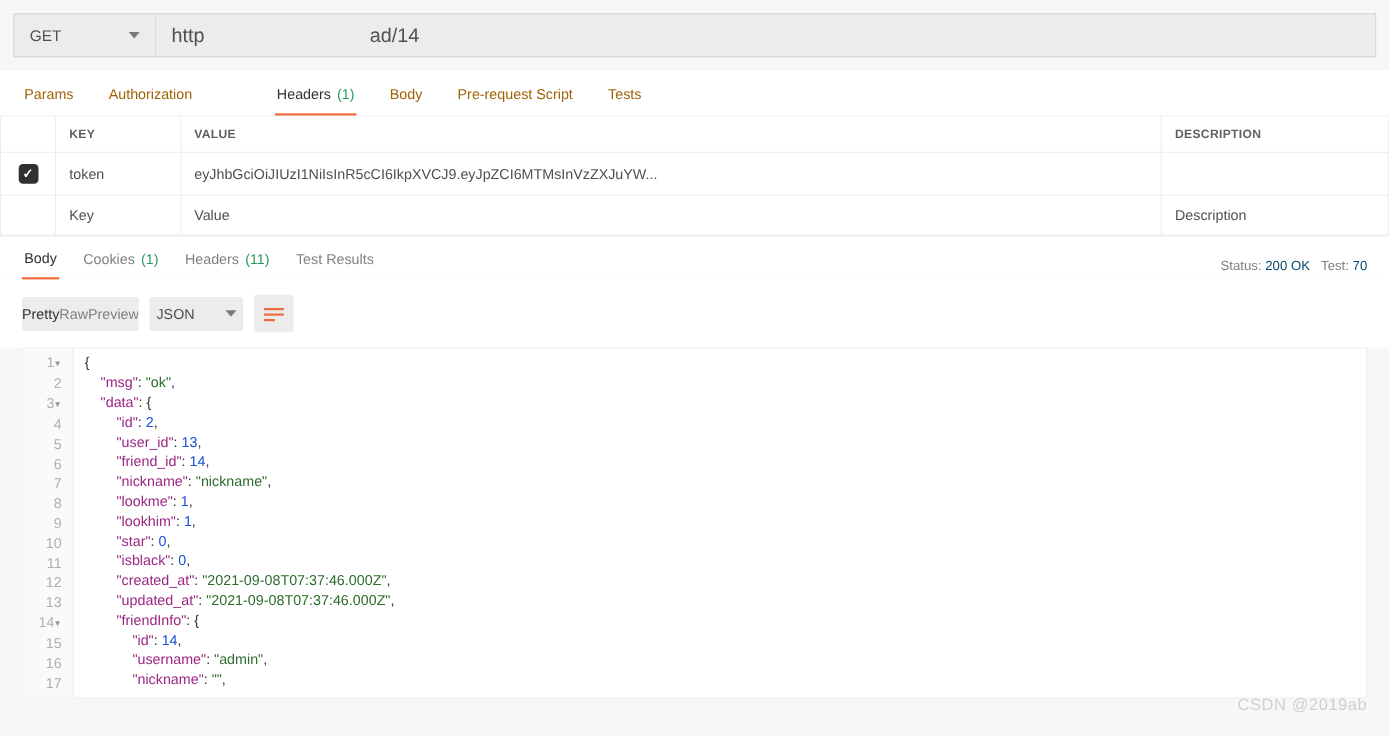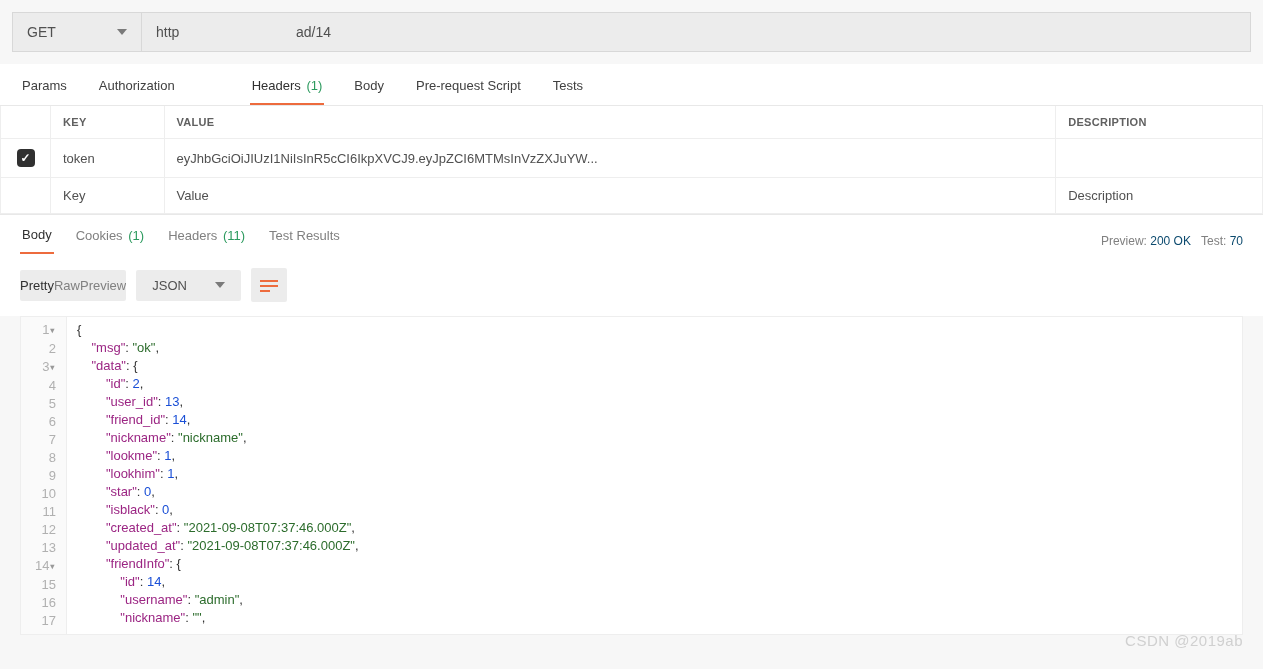--- a/index.html
+++ b/index.html
@@ -2,45 +2,45 @@
 <html><head>
 <meta charset="utf-8">
 <style>
   * { box-sizing: border-box; margin: 0; padding: 0; font-family: -apple-system, "Helvetica Neue", Arial, sans-serif; }
   body { background: #f7f7f7; color: #505050; font-size: 13px; width: 1263px; }
   
   .request-bar { display: flex; padding: 12px 12px 12px 12px; gap: 0; }
   .method-select { background: #ececec; border: 1px solid #d8d8d8; width: 130px; height: 40px; display:flex; align-items:center; padding:0 14px; cursor:pointer; }
   .method-select span { flex:1; color:#505050; font-size:14px; }
   .method-caret { width:0; height:0; border-left:5px solid transparent; border-right:5px solid transparent; border-top:6px solid #7a7a7a; }
-  .url-input { flex:1; background:#ececec; border:1px solid #d8d8d8; border-left:none; height:40px; padding:12px 14px; font-size:14px; color:#505050; outline:none; }
+  .url-input { flex:1; background:#ececec; border:1px solid #d8d8d8; border-left:none; height:40px; padding:12px 14px; font-size:18px; color:#505050; outline:none; }
   
   .req-tabs { display:flex; gap:28px; padding:0 20px; border-bottom:1px solid #e8e8e8; background:#fff; }
-  .req-tab { padding:14px 2px 10px; color:#404040; cursor:pointer; font-size:13px; }
+  .req-tab { padding:14px 2px 10px; color:#a16207; cursor:pointer; font-size:13px; }
   .req-tab.active { color:#303030; border-bottom:2px solid #ed6b3d;margin-left:45px; }
   .badge { color:#2c9a5e; margin-left:2px; }
   
   .headers-table { width:100%; border-collapse:collapse; background:#fff; }
   .headers-table th { text-align:left; font-weight:600; font-size:11px; color:#606060; padding:10px 12px; border:1px solid #eee; border-top:none; background:#fff; letter-spacing:0.3px; }
   .headers-table td { padding:10px 12px; border:1px solid #eee; font-size:13px; color:#505050; }
   .chk-cell { width:50px; text-align:center; border:1px solid #eee; }
   .chk { width:18px; height:18px; background:#303030; border-radius:4px; display:inline-flex; align-items:center; justify-content:center; color:#fff; font-size:12px; font-weight:bold; }
   .placeholder { color:#b0b0b0; }
   
   .resp-tabs { display:flex; align-items:center; padding:12px 20px 0; background:#fff; border-top:1px solid #e8e8e8; }
   .resp-tab { padding:0 2px 10px; margin-right:20px; color:#808080; cursor:pointer; }
   .resp-tab.active { color:#303030; border-bottom:2px solid #ed6b3d; }
   .resp-status { margin-left:auto; color:#808080; font-size:12px; }
   .resp-status .ok { color:#0c4a6e; }
   
   .toolbar { display:flex; gap:10px; padding:14px 20px; background:#fff; align-items:center; }
   .seg { display:flex; background:#ececec; border-radius:2px; overflow:hidden; }
   .seg-btn { padding:8px 0; color:#808080; cursor:pointer; font-size:13px; }
   .seg-btn.active { color:#303030; }
-  .json-sel { background:#ececec; padding:8px 16px; display:flex; align-items:center; gap:28px; cursor:pointer; border-radius:2px; }
+  .json-sel { background:#ececec; padding:8px 6px; display:flex; align-items:center; gap:28px; cursor:pointer; border-radius:2px; }
   .wrap-btn { background:#ececec; width:36px; height:34px; display:flex; align-items:center; justify-content:center; cursor:pointer; border-radius:2px; }
   .wrap-icon { width:18px; height:14px; position:relative; }
   .wrap-icon::before { content:""; position:absolute; top:2px; left:0; width:18px; height:2px; background:#ed6b3d; box-shadow:0 5px 0 #ed6b3d; }
   .wrap-icon::after { content:""; position:absolute; bottom:0; left:0; width:10px; height:2px; background:#ed6b3d; }
   
   .code-pane { background:#fff; border:1px solid #eee; margin:0 20px 0 20px; display:flex; font-family: Consolas, Menlo, monospace; font-size:13px; line-height:18px; overflow:hidden; }
   .gutter { background:#fafafa; border-right:1px solid #eee; text-align:right; color:#b0b0b0; padding:4px 6px 4px 14px; user-select:none; }
   .gutter .ln { display:block; padding-right:4px; }
   .gutter .fold::after { content:"▸"; display:inline-block; transform:rotate(90deg); font-size:9px; color:#999; margin-left:2px; }
   .code { padding:4px 10px; white-space:pre; color:#333; }
@@ -104,21 +104,21 @@
   <div class="resp-tab">
     <span>Cookies</span>
     <span class="badge">(1)</span>
   </div>
   <div class="resp-tab">
     <span>Headers</span>
     <span class="badge">(11)</span>
   </div>
   <div class="resp-tab">Test Results</div>
   <div class="resp-status">
-    <span>Preview:</span> <span class="ok">200 OK</span>
+    <span>Status:</span> <span class="ok">200 OK</span>
     &nbsp;&nbsp;<span>Test:</span> <span class="ok">70</span>
   </div>
 </div>
 
 <div class="toolbar">
   <div class="seg">
     <div class="seg-btn active">Pretty</div>
     <div class="seg-btn">Raw</div>
     <div class="seg-btn">Preview</div>
   </div>

